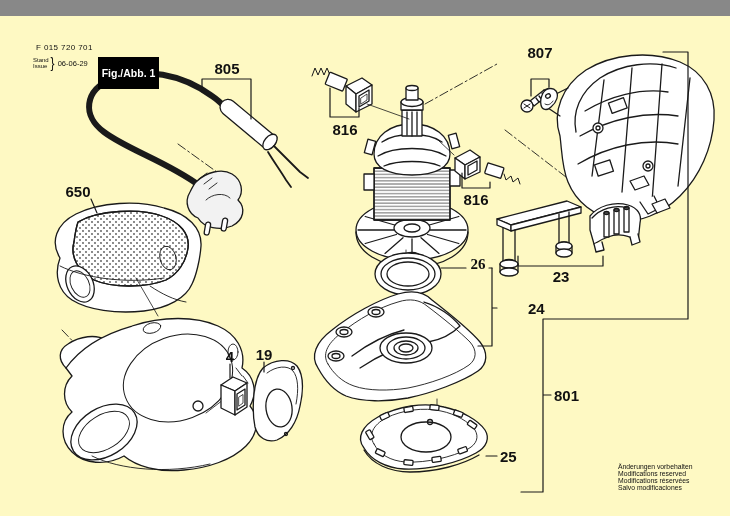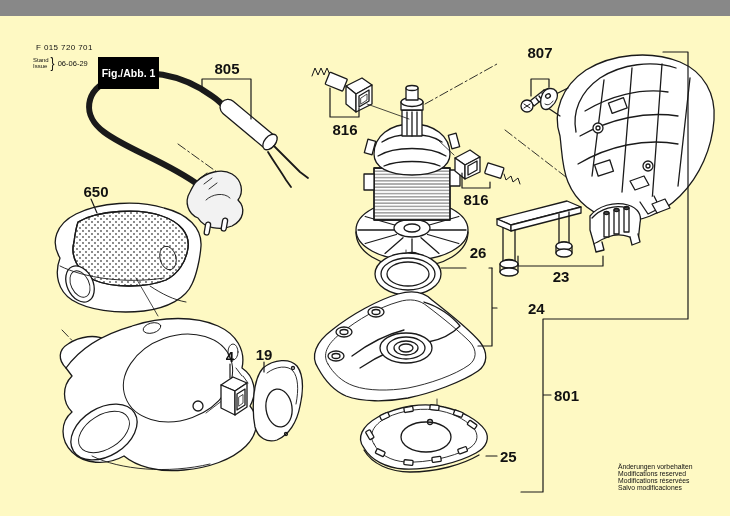--- a/index.html
+++ b/index.html
@@ -328,22 +328,22 @@
   </div>
 
   <div class="fig-box" style="background:#000;">
     <span style="color:#fff;">Fig./Abb. 1</span>
   </div>
 
   <div class="callout" style="left:227px;top:52px;">805</div>
   <div class="callout" style="left:345px;top:113px;">816</div>
   <div class="callout" style="left:476px;top:183px;">816</div>
   <div class="callout" style="left:540px;top:36px;">807</div>
-  <div class="callout" style="left:96px;top:175px;">650</div>
-  <div class="callout" style="left:478px;top:236px;">26</div>
+  <div class="callout" style="left:78px;top:175px;">650</div>
+  <div class="callout" style="left:478px;top:248px;font-family:Liberation Serif, serif;">26</div>
   <div class="callout left-anchor" style="left:528px;top:292px;">24</div>
   <div class="callout" style="left:561px;top:260px;">23</div>
   <div class="callout" style="left:230px;top:340px;">4</div>
   <div class="callout" style="left:264px;top:338px;">19</div>
   <div class="callout left-anchor" style="left:500px;top:440px;">25</div>
   <div class="callout left-anchor" style="left:554px;top:379px;">801</div>
 
   <div class="footer">
     <div>Änderungen vorbehalten</div>
     <div>Modifications reserved</div>

